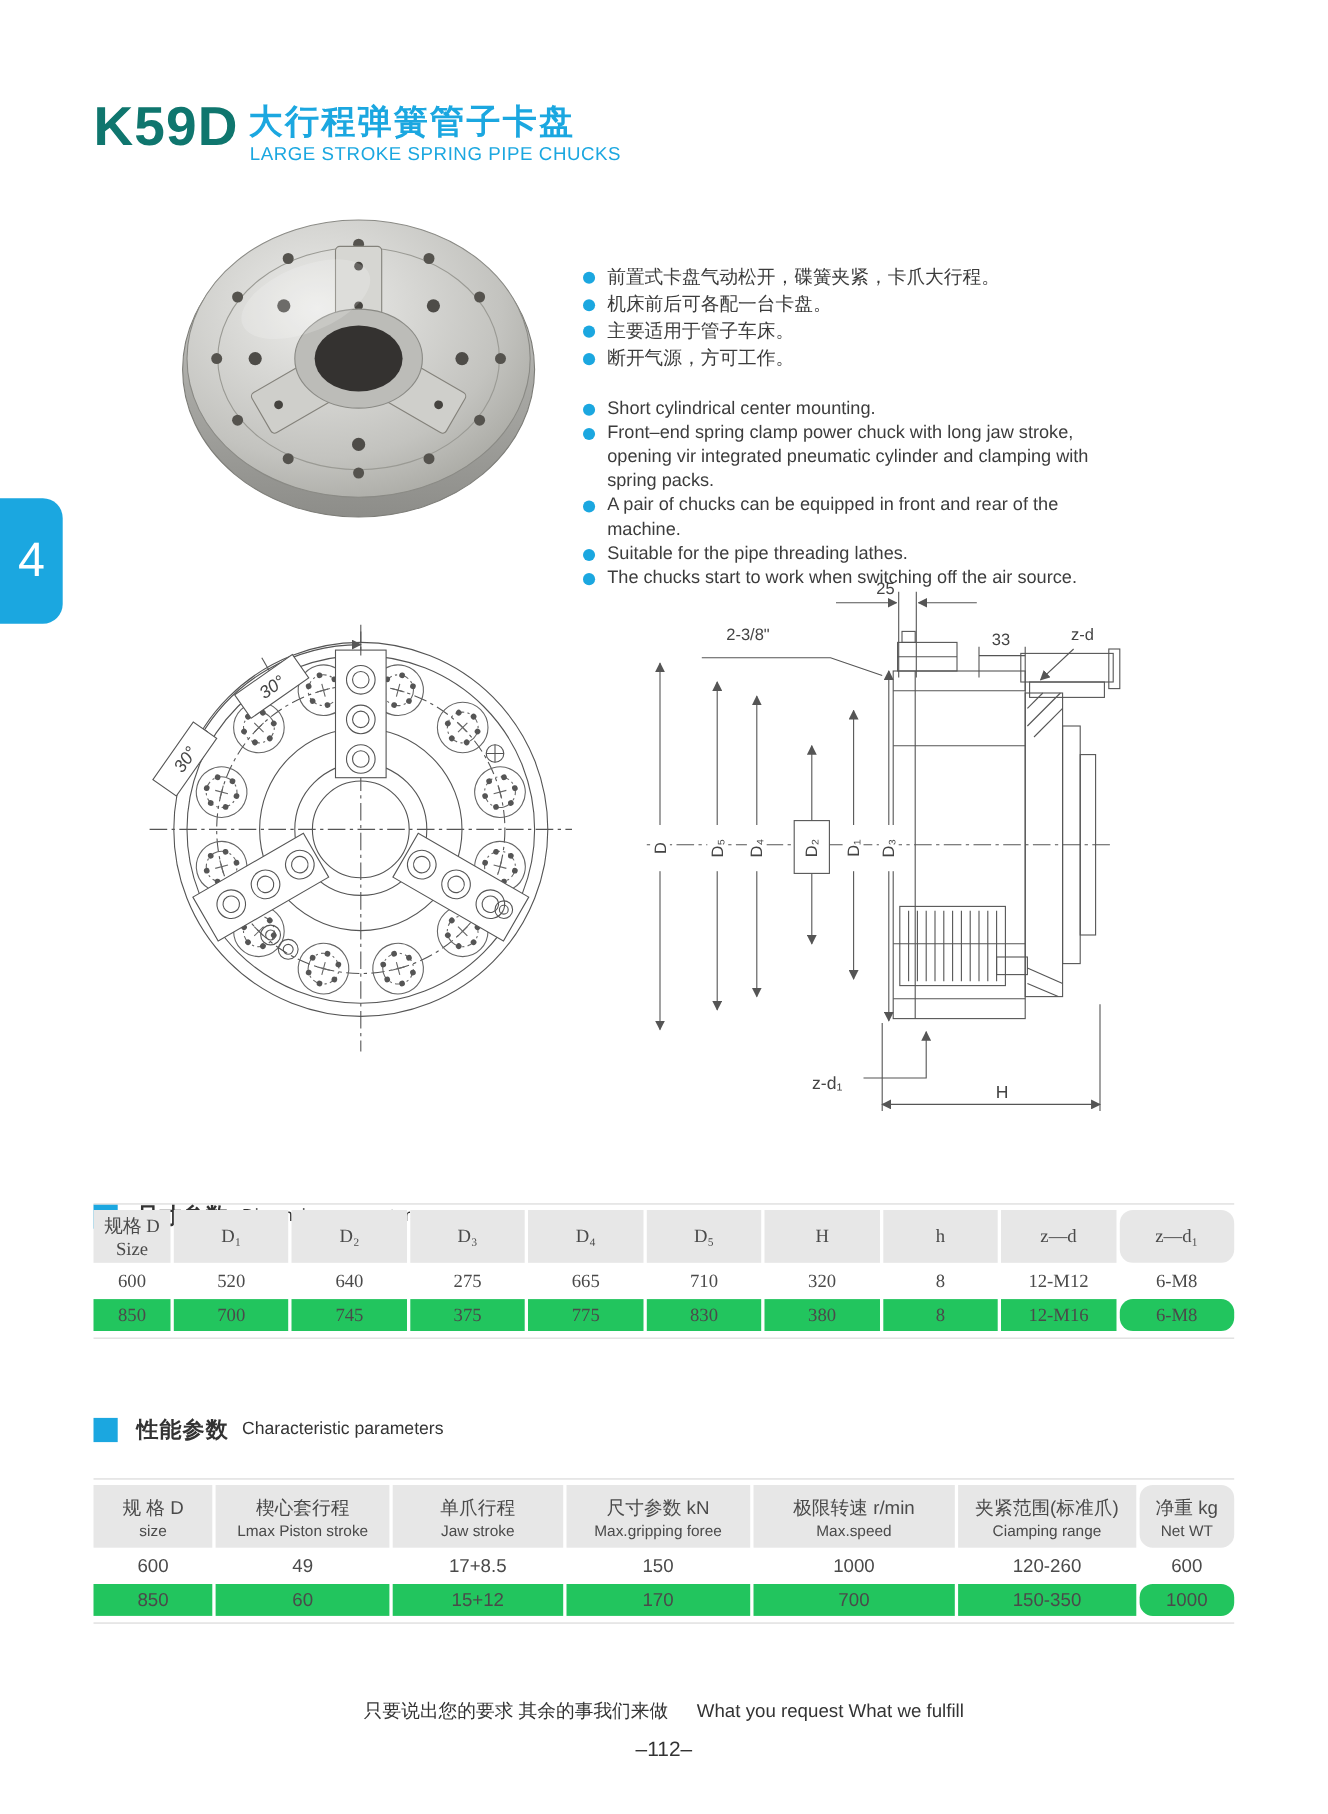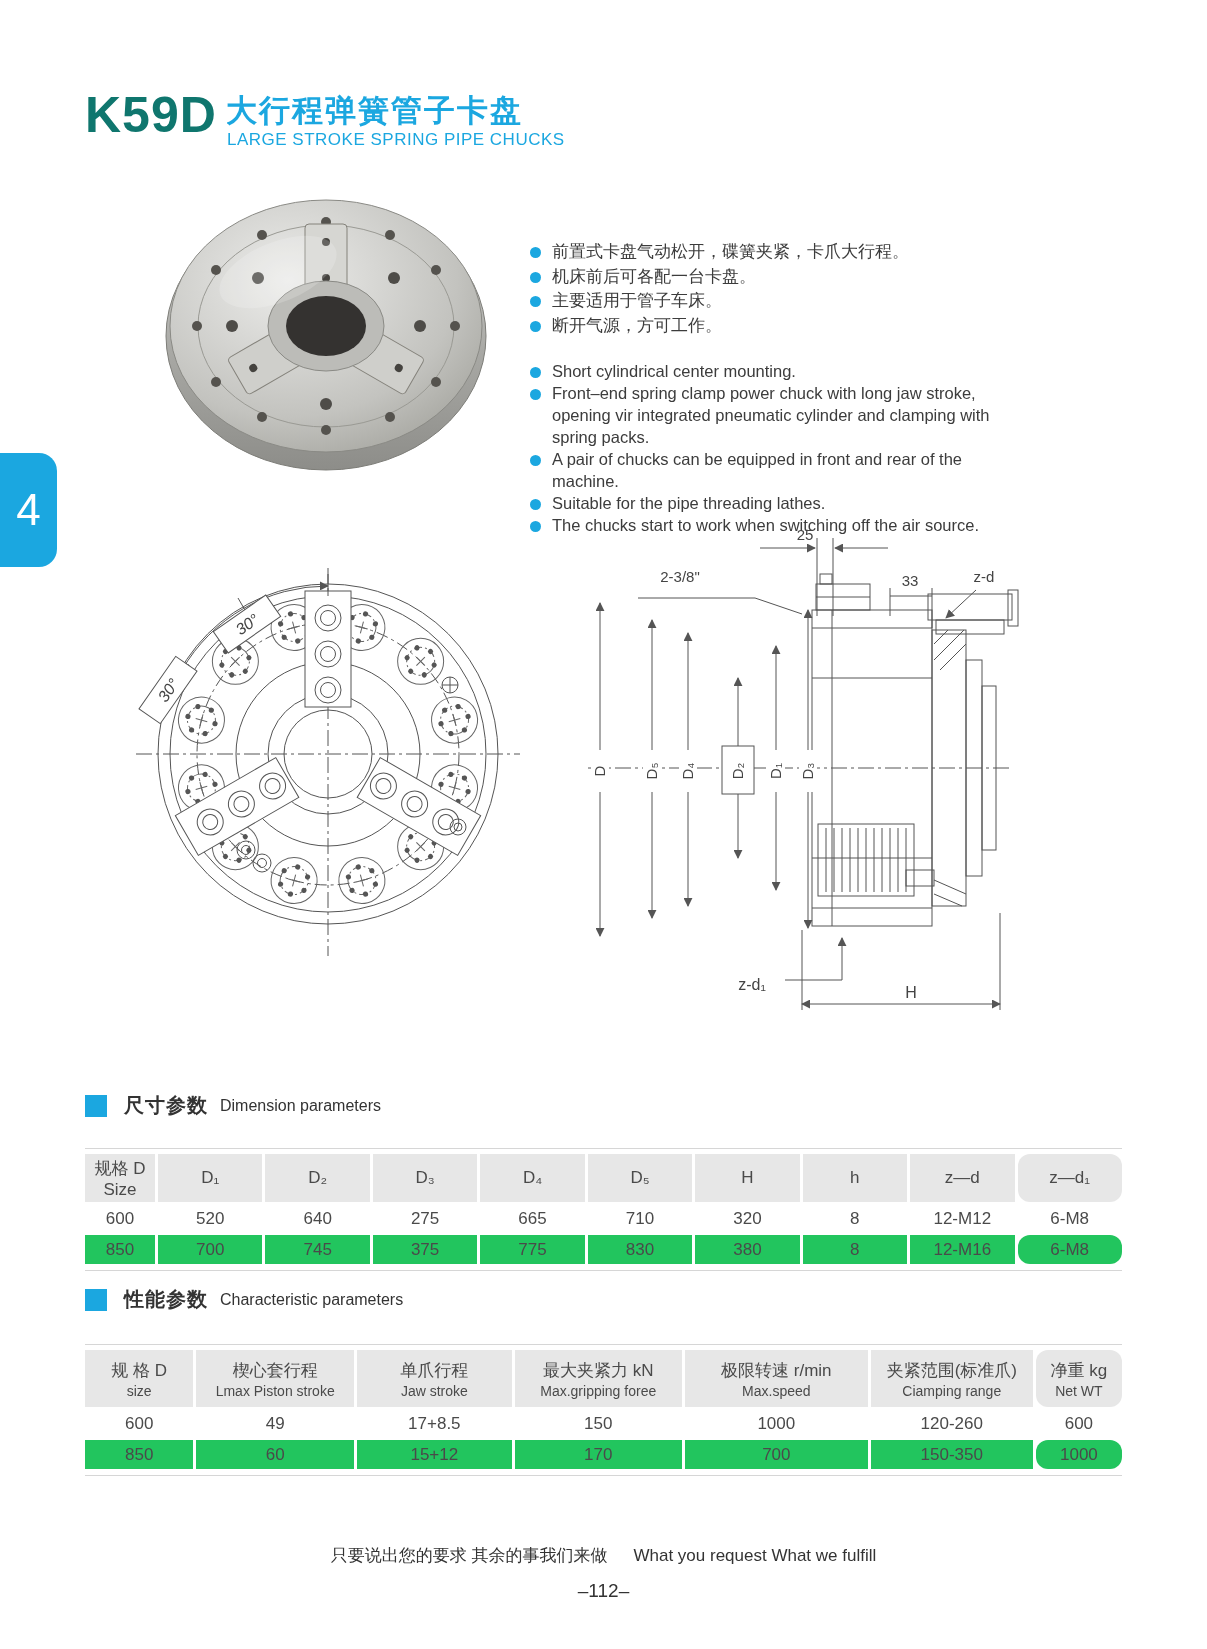--- a/index.html
+++ b/index.html
@@ -32,21 +32,21 @@
   
   .sec{position:absolute;left:85px;display:flex;align-items:center;}
   .sec .sq{width:22px;height:22px;background:#1ba7e0;margin-right:17px;}
   .sec .zh{font-size:20px;font-weight:bold;color:#333;margin-right:12px;letter-spacing:1px;}
   .sec .en{font-size:16px;color:#333;}
   .sec1{top:1092px;}
   .sec2{top:1286px;}
 
   
   .tbl{position:absolute;left:85px;width:1037px;}
-  .tbl1{top:1154px;}
+  .tbl1{top:1100px;font-family:Liberation Serif, serif;}
   .tbl2{top:1350px;}
   .tbl::before,.tbl::after{content:"";position:absolute;left:0;right:0;height:1px;background:#d6d6d6;}
   .tbl::before{top:-6px;}
   .tbl::after{bottom:-5px;}
   .trow{display:flex;margin-bottom:2px;}
   .trow .cell{margin-right:3px;display:flex;flex-direction:column;align-items:center;justify-content:center;
               text-align:center;font-size:17px;color:#4a4a4a;}
   .trow .cell:last-child{margin-right:0;border-radius:12px;}
   .thead .cell{background:#e7e7e7;}
   .tbl1 .thead .cell{height:48px;}
@@ -423,21 +423,21 @@
         </div>
       <div class="cell w2">
           <div>楔心套行程</div>
           <div class="hd-en">Lmax Piston stroke</div>
         </div>
       <div class="cell w3">
           <div>单爪行程</div>
           <div class="hd-en">Jaw stroke</div>
         </div>
       <div class="cell w4">
-          <div>最大夹紧力 kN</div>
+          <div>尺寸参数 kN</div>
           <div class="hd-en">Max.gripping foree</div>
         </div>
       <div class="cell w5">
           <div>极限转速 r/min</div>
           <div class="hd-en">Max.speed</div>
         </div>
       <div class="cell w6">
           <div>夹紧范围(标准爪)</div>
           <div class="hd-en">Ciamping range</div>
         </div>

